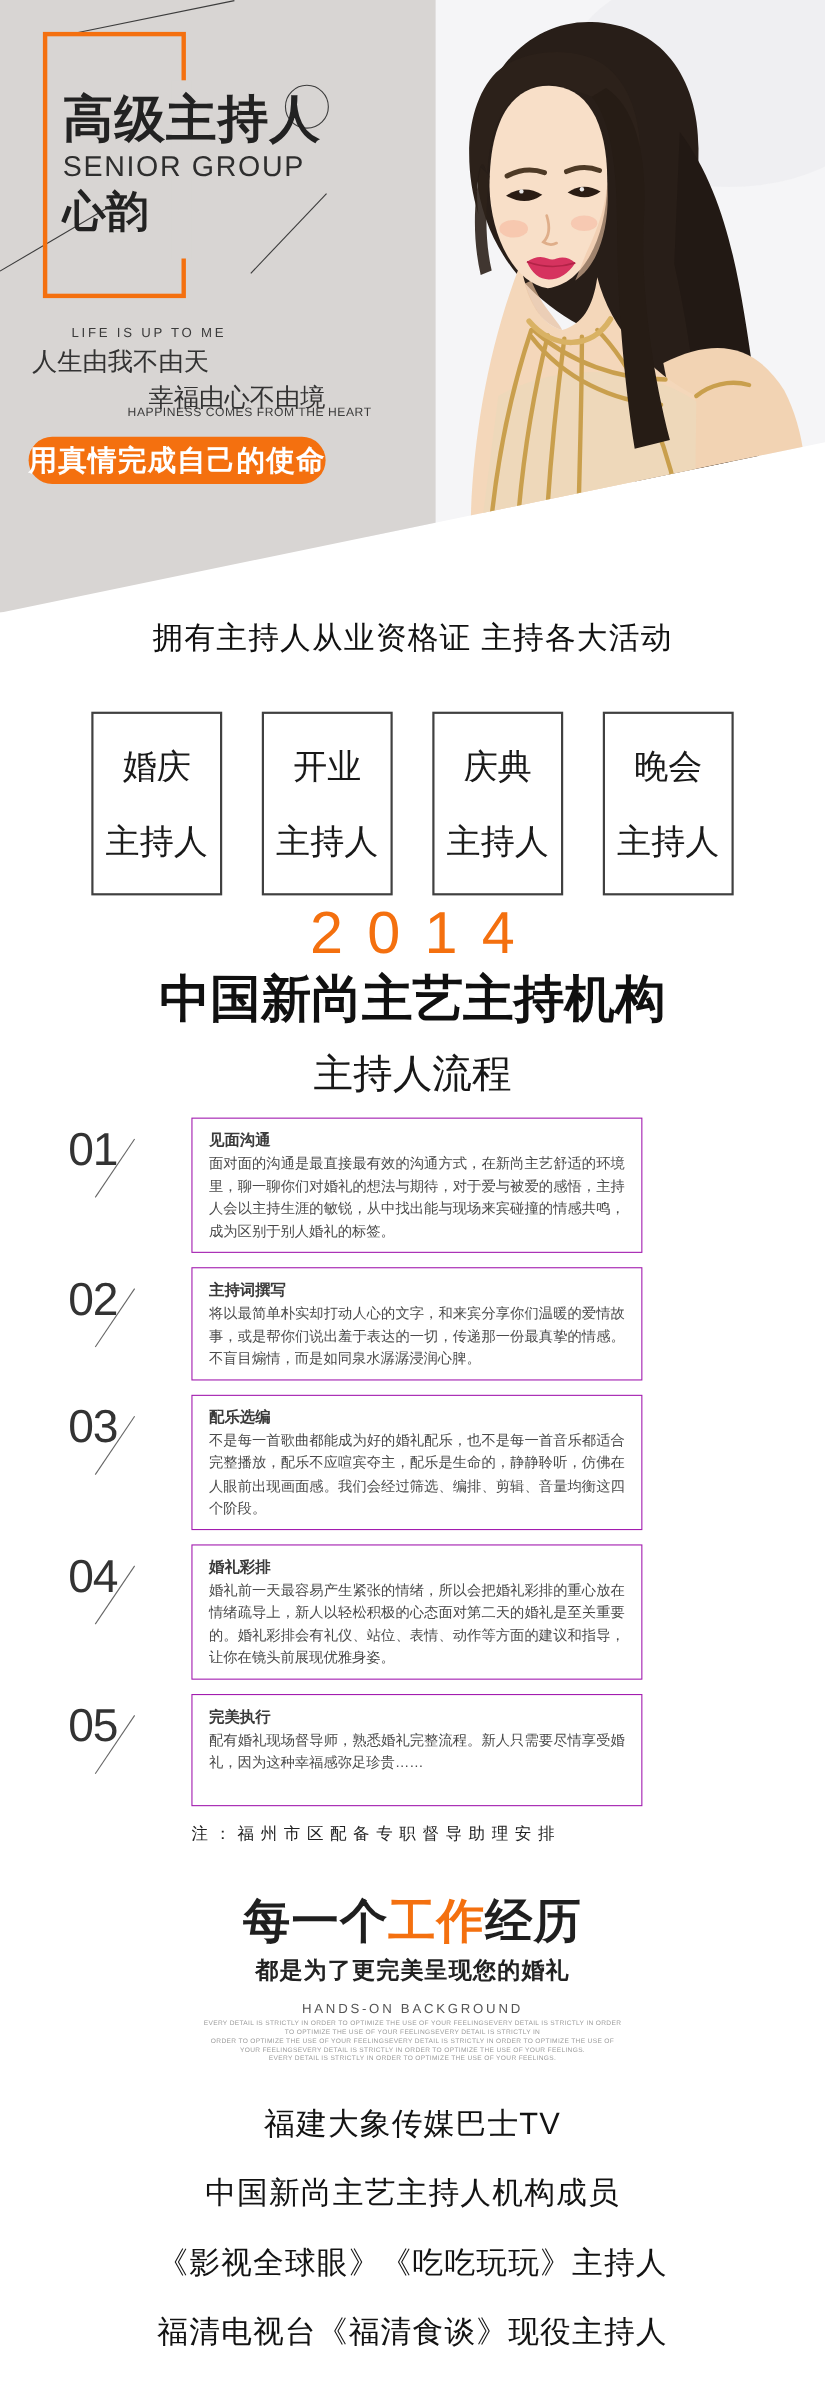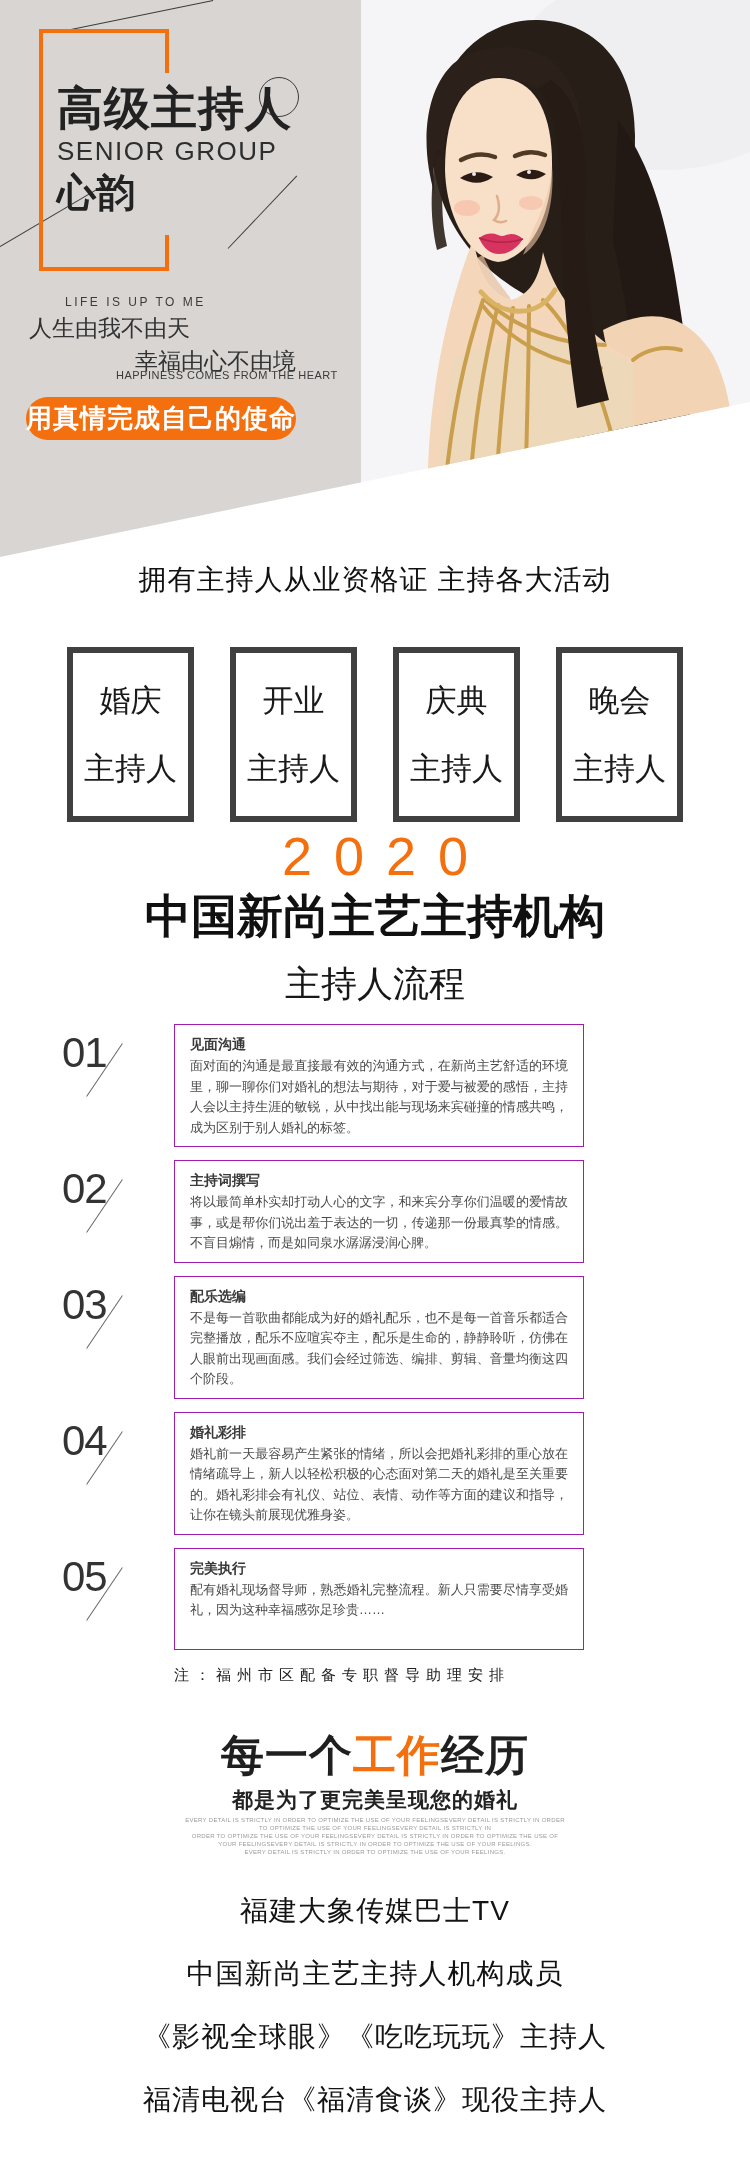--- a/index.html
+++ b/index.html
@@ -3,21 +3,21 @@
 <meta charset="utf-8">
 <style>
   html,body{margin:0;padding:0;background:#fff;}
   .page{position:relative;width:750px;height:2172px;background:#fff;overflow:hidden;
         font-family:"Liberation Sans","DejaVu Sans",sans-serif;}
 
   
   .banner{position:relative;height:557px;
           clip-path:polygon(0 0,100% 0,100% 402px,0 557px);}
   .photo{position:absolute;left:333px;top:0;width:417px;height:557px;}
-  .gray-panel{position:absolute;left:0;top:0;width:333px;height:557px;background:#d8d5d3;padding-left:28px;}
+  .gray-panel{position:absolute;left:0;top:0;width:396px;height:557px;background:#d8d5d3;}
 
   .badge-rect{position:absolute;left:39px;top:29px;width:122px;height:234px;border:4px solid #f4700f;}
   .badge-mask{position:absolute;left:156px;top:73px;width:18px;height:162px;background:#d8d5d3;}
   .deco-circle{position:absolute;left:259px;top:77px;width:38px;height:38px;border:1.5px solid #3c3c3c;border-radius:50%;}
   .deco-line{position:absolute;border-top:1.5px solid #3c3c3c;transform-origin:left center;}
   .line-top{left:71px;top:29px;width:145px;transform:rotate(-11.5deg);}
   .line-left{left:0;top:246px;width:120px;transform:rotate(-30.5deg);}
   .line-right{left:228px;top:248px;width:100px;transform:rotate(-46.5deg);}
 
   .badge-text{position:absolute;left:57px;top:82px;}
@@ -30,21 +30,21 @@
   .slogan-l2{position:absolute;left:135px;top:346px;font-size:23px;font-weight:500;color:#333;white-space:nowrap;}
   .slogan-bottom{position:absolute;left:116px;top:369px;font-size:11px;letter-spacing:.5px;color:#3b3b3b;white-space:nowrap;}
   .mission-pill{position:absolute;left:26px;top:397px;width:270px;height:43px;border-radius:22px;
                 background:#f4700f;color:#fff;font-size:26px;font-weight:700;letter-spacing:1px;
                 display:flex;align-items:center;justify-content:center;}
 
   
   .headline{padding-top:6px;text-align:center;font-size:28px;font-weight:500;color:#111;
             line-height:34px;letter-spacing:1px;}
   .categories{margin-top:50px;display:flex;justify-content:center;gap:36px;}
-  .cat-box{width:115px;height:163px;border:6px solid #404040;display:flex;flex-direction:column;
+  .cat-box{width:115px;height:163px;border:2px solid #404040;display:flex;flex-direction:column;
            align-items:center;justify-content:center;gap:26px;font-size:31px;color:#1a1a1a;}
 
   
   .year{margin-top:6px;text-align:center;font-size:54px;line-height:56px;color:#f4700f;
         font-weight:500;letter-spacing:22px;padding-left:22px;}
   .org{margin-top:6px;text-align:center;font-size:46px;line-height:52px;font-weight:700;color:#101010;}
   .proc-title{margin-top:20px;text-align:center;font-size:36px;line-height:44px;font-weight:500;color:#181818;}
   .proc-sub{margin-top:6px;text-align:center;font-size:20px;line-height:24px;color:#2b2b2b;
             letter-spacing:8px;padding-left:8px;}
   .steps{margin-top:18px;}
@@ -168,21 +168,21 @@
     <div class="cat-box">
       <span>庆典</span>
       <span>主持人</span>
     </div>
     <div class="cat-box">
       <span>晚会</span>
       <span>主持人</span>
     </div>
   </div>
 
-  <div class="year">2020</div>
+  <div class="year">2014</div>
   <div class="org">中国新尚主艺主持机构</div>
   <div class="proc-title">主持人流程</div>
 
   <div class="steps">
 
     <div class="step">
       <span class="step-num">01</span>
       <span class="step-slash"></span>
       <div class="step-box">
         <div class="step-title">见面沟通</div>
@@ -227,20 +227,21 @@
     </div>
 
   </div>
 
   <div class="note">注：福州市区配备专职督导助理安排</div>
 
   <div class="exp-title">
     <span>每一个</span><span class="hl">工作</span><span>经历</span>
   </div>
   <div class="exp-sub">都是为了更完美呈现您的婚礼</div>
+  <div class="exp-caption">HANDS-ON BACKGROUND</div>
 
   <div class="fine-print">
     <div>EVERY DETAIL IS STRICTLY IN ORDER TO OPTIMIZE THE USE OF YOUR FEELINGSEVERY DETAIL IS STRICTLY IN ORDER</div>
     <div>TO OPTIMIZE THE USE OF YOUR FEELINGSEVERY DETAIL IS STRICTLY IN</div>
     <div>ORDER TO OPTIMIZE THE USE OF YOUR FEELINGSEVERY DETAIL IS STRICTLY IN ORDER TO OPTIMIZE THE USE OF</div>
     <div>YOUR FEELINGSEVERY DETAIL IS STRICTLY IN ORDER TO OPTIMIZE THE USE OF YOUR FEELINGS.</div>
     <div>EVERY DETAIL IS STRICTLY IN ORDER TO OPTIMIZE THE USE OF YOUR FEELINGS.</div>
   </div>
 
   <div class="credentials">

